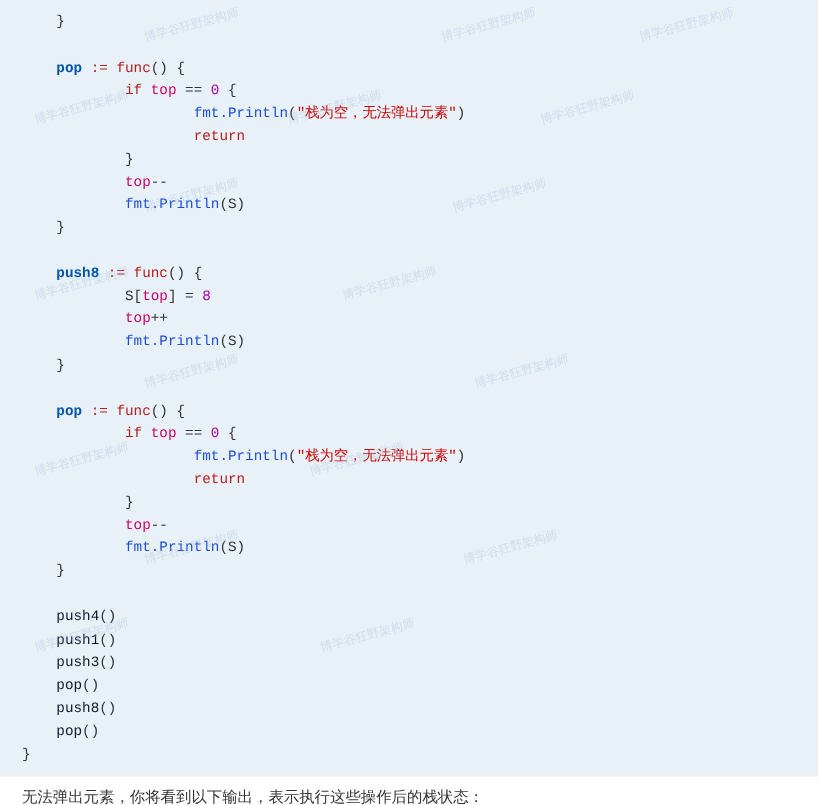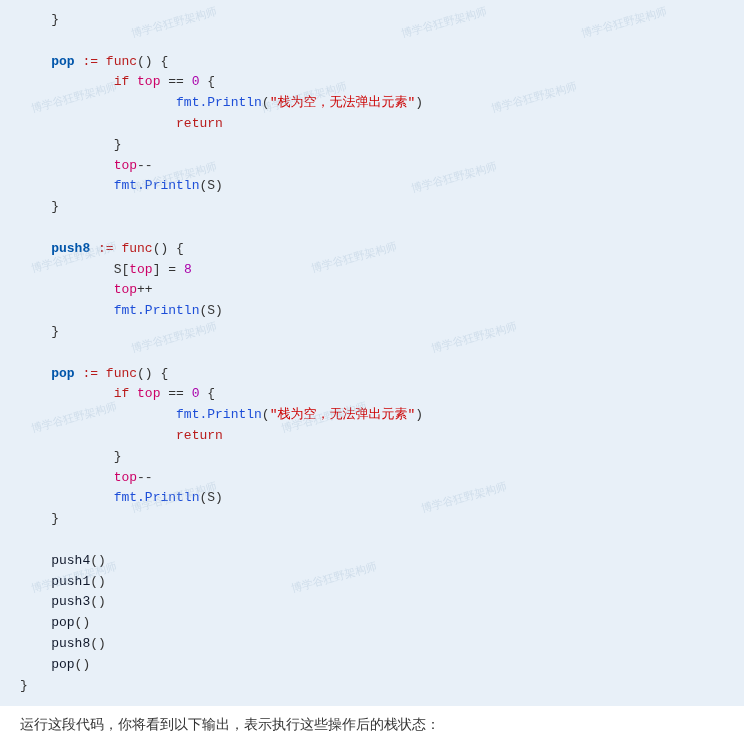--- a/index.html
+++ b/index.html
@@ -129,16 +129,16 @@
 <span class="magenta">    push4</span><span class="op">()</span>
 <span class="magenta">    push1</span><span class="op">()</span>
 <span class="magenta">    push3</span><span class="op">()</span>
 <span class="magenta">    pop</span><span class="op">()</span>
 <span class="magenta">    push8</span><span class="op">()</span>
 <span class="magenta">    pop</span><span class="op">()</span>
 <span class="op">}</span></pre>
   </div>
 
   <div class="description">
-    <span>运行这段代码，你将看到以下输出，表示执行这些操作后的栈状态：</span>
+    <span>无法弹出元素，你将看到以下输出，表示执行这些操作后的栈状态：</span>
   </div>
 
 </div>
 
 </body></html>

